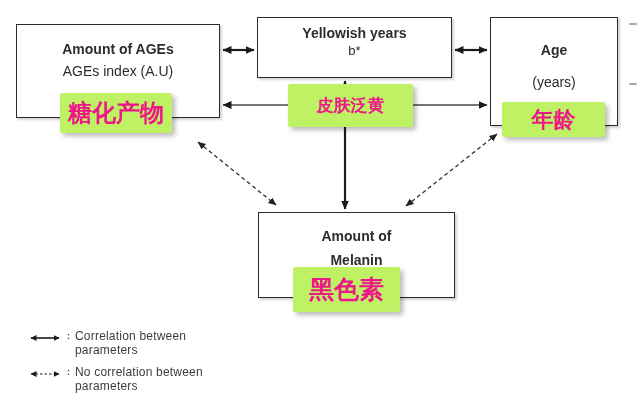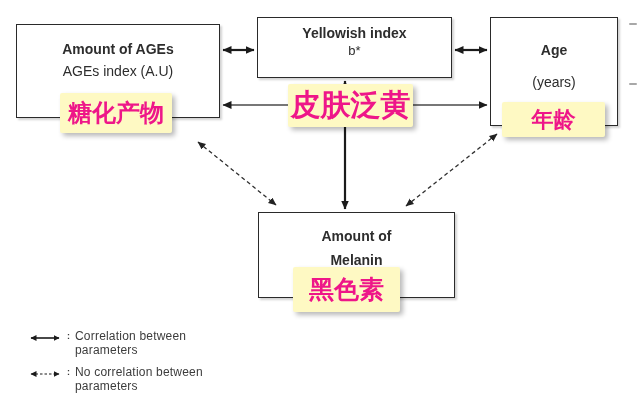--- a/index.html
+++ b/index.html
@@ -17,27 +17,27 @@
   .node .subtitle{font-size:14px;color:#2d2d2d;}
   .node-ages{left:16px;top:18px;width:204px;height:94px;padding-top:16px;margin-top:6px;}
   .node-ages .title{margin-bottom:6px;}
   .node-yellowish{left:257px;top:17px;width:195px;height:61px;padding-top:7px;}
   .node-yellowish .subtitle{font-size:13px;margin-top:2px;}
   .node-age{left:490px;top:17px;width:128px;height:109px;padding-top:24px;}
   .node-age .subtitle{margin-top:16px;}
   .node-melanin{left:258px;top:212px;width:197px;height:86px;padding-top:11px;}
   .node-melanin .title{line-height:24px;}
   .chip{
-    position:absolute;background:#fef9c3;z-index:4;display:flex;
+    position:absolute;background:#bef264;z-index:4;display:flex;
     align-items:center;justify-content:center;
     color:#ee1689;font-weight:bold;border-radius:2px;
     box-shadow:3px 3px 5px rgba(0,0,0,0.28);
   }
   .chip-ages{left:60px;top:93px;width:112px;height:40px;font-size:24px;}
-  .chip-yellowish{left:288px;top:84px;width:125px;height:43px;font-size:30px;}
+  .chip-yellowish{left:288px;top:84px;width:125px;height:43px;font-size:17px;}
   .chip-age{left:502px;top:102px;width:103px;height:35px;font-size:22px;}
   .chip-melanin{left:293px;top:267px;width:107px;height:45px;font-size:25px;}
   .legend{position:absolute;left:27px;top:330px;z-index:2;color:#3c3c3c;}
   .legend-row{display:flex;align-items:flex-start;margin-bottom:0;}
   .legend-row + .legend-row{margin-top:9px;}
   .legend-arrow{flex:0 0 auto;margin-top:3px;}
   .legend-colon{font-size:9px;font-weight:bold;margin:1px 5px 0 4px;}
   .legend-text{font-size:12px;font-weight:normal;line-height:13.5px;letter-spacing:0.2px;}
   .artifact{position:absolute;width:8px;height:2px;background:#a8a8a8;border-radius:1px;z-index:1;}
   .artifact-1{left:629px;top:23px;}
@@ -64,21 +64,21 @@
     <line x1="198" y1="142" x2="276" y2="205" stroke="#2f2f2f" stroke-width="1.3" stroke-dasharray="4 3" marker-start="url(#ahd)" marker-end="url(#ahd)"></line>
     <line x1="497" y1="134" x2="406" y2="206" stroke="#2f2f2f" stroke-width="1.3" stroke-dasharray="4 3" marker-start="url(#ahd)" marker-end="url(#ahd)"></line>
   </svg>
 
   <div class="node node-ages">
     <div class="title">Amount of AGEs</div>
     <div class="subtitle">AGEs index (A.U)</div>
   </div>
 
   <div class="node node-yellowish">
-    <div class="title">Yellowish index</div>
+    <div class="title">Yellowish years</div>
     <div class="subtitle">b*</div>
   </div>
 
   <div class="node node-age">
     <div class="title">Age</div>
     <div class="subtitle">(years)</div>
   </div>
 
   <div class="node node-melanin">
     <div class="title">Amount of</div>

